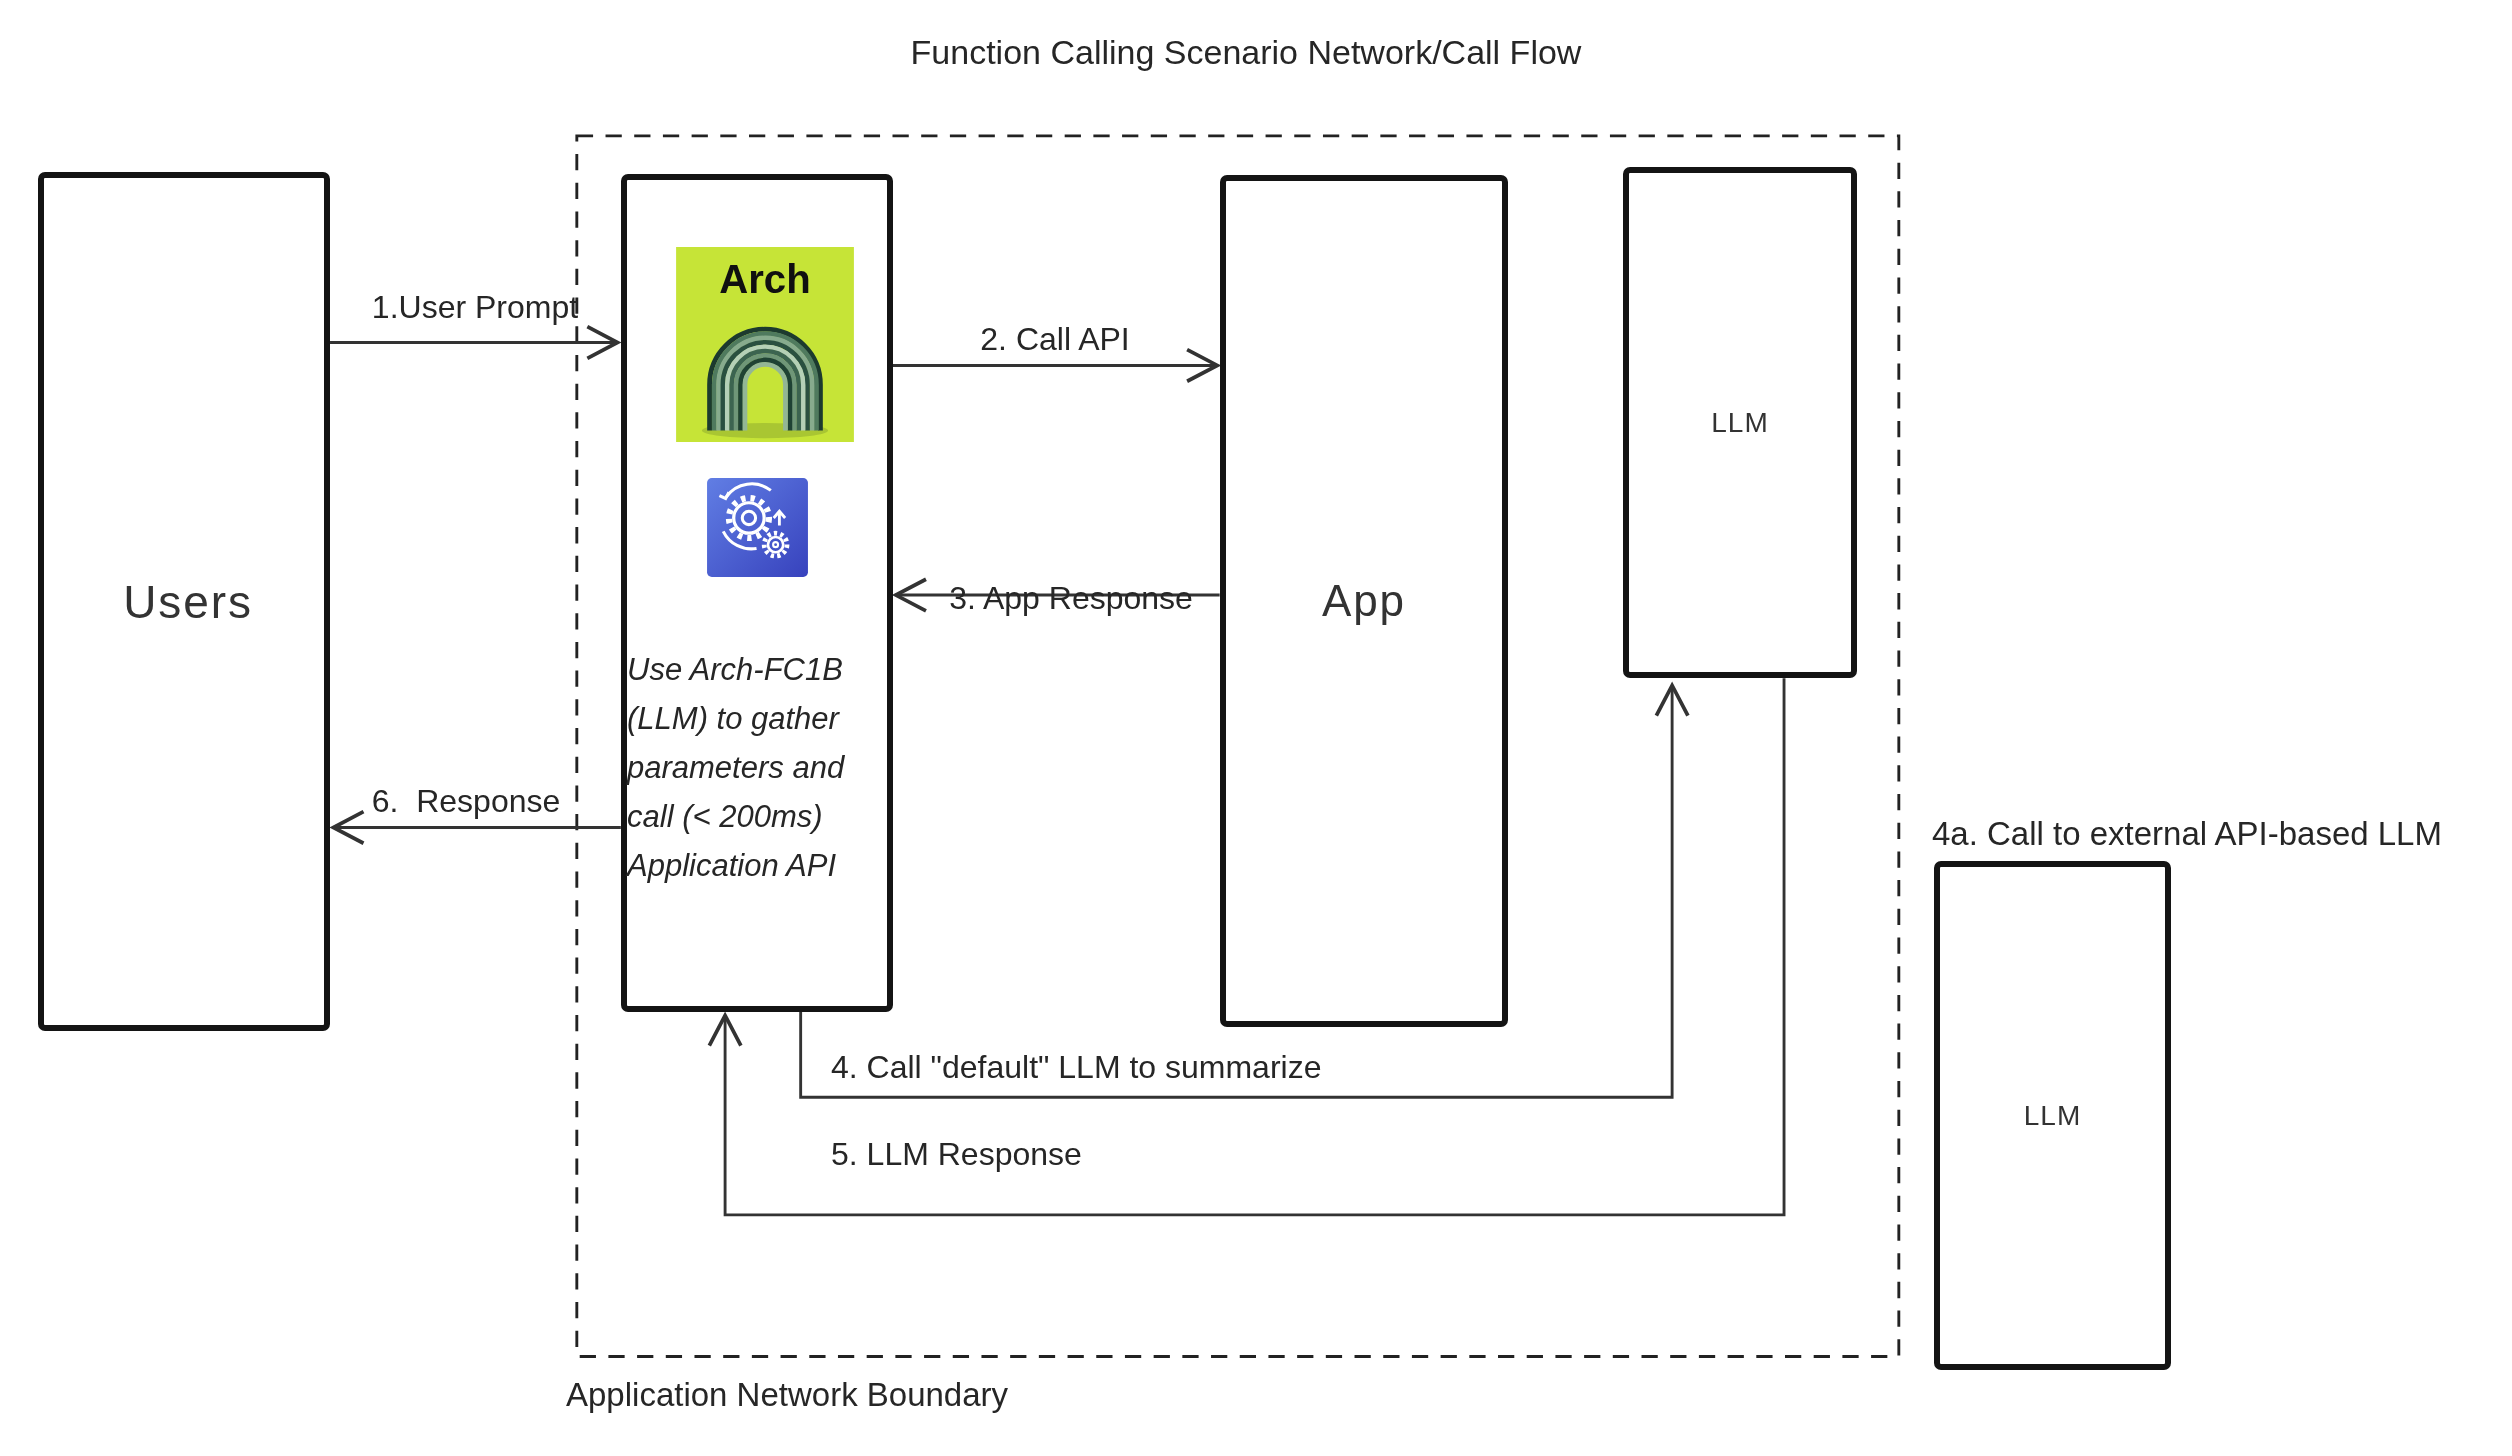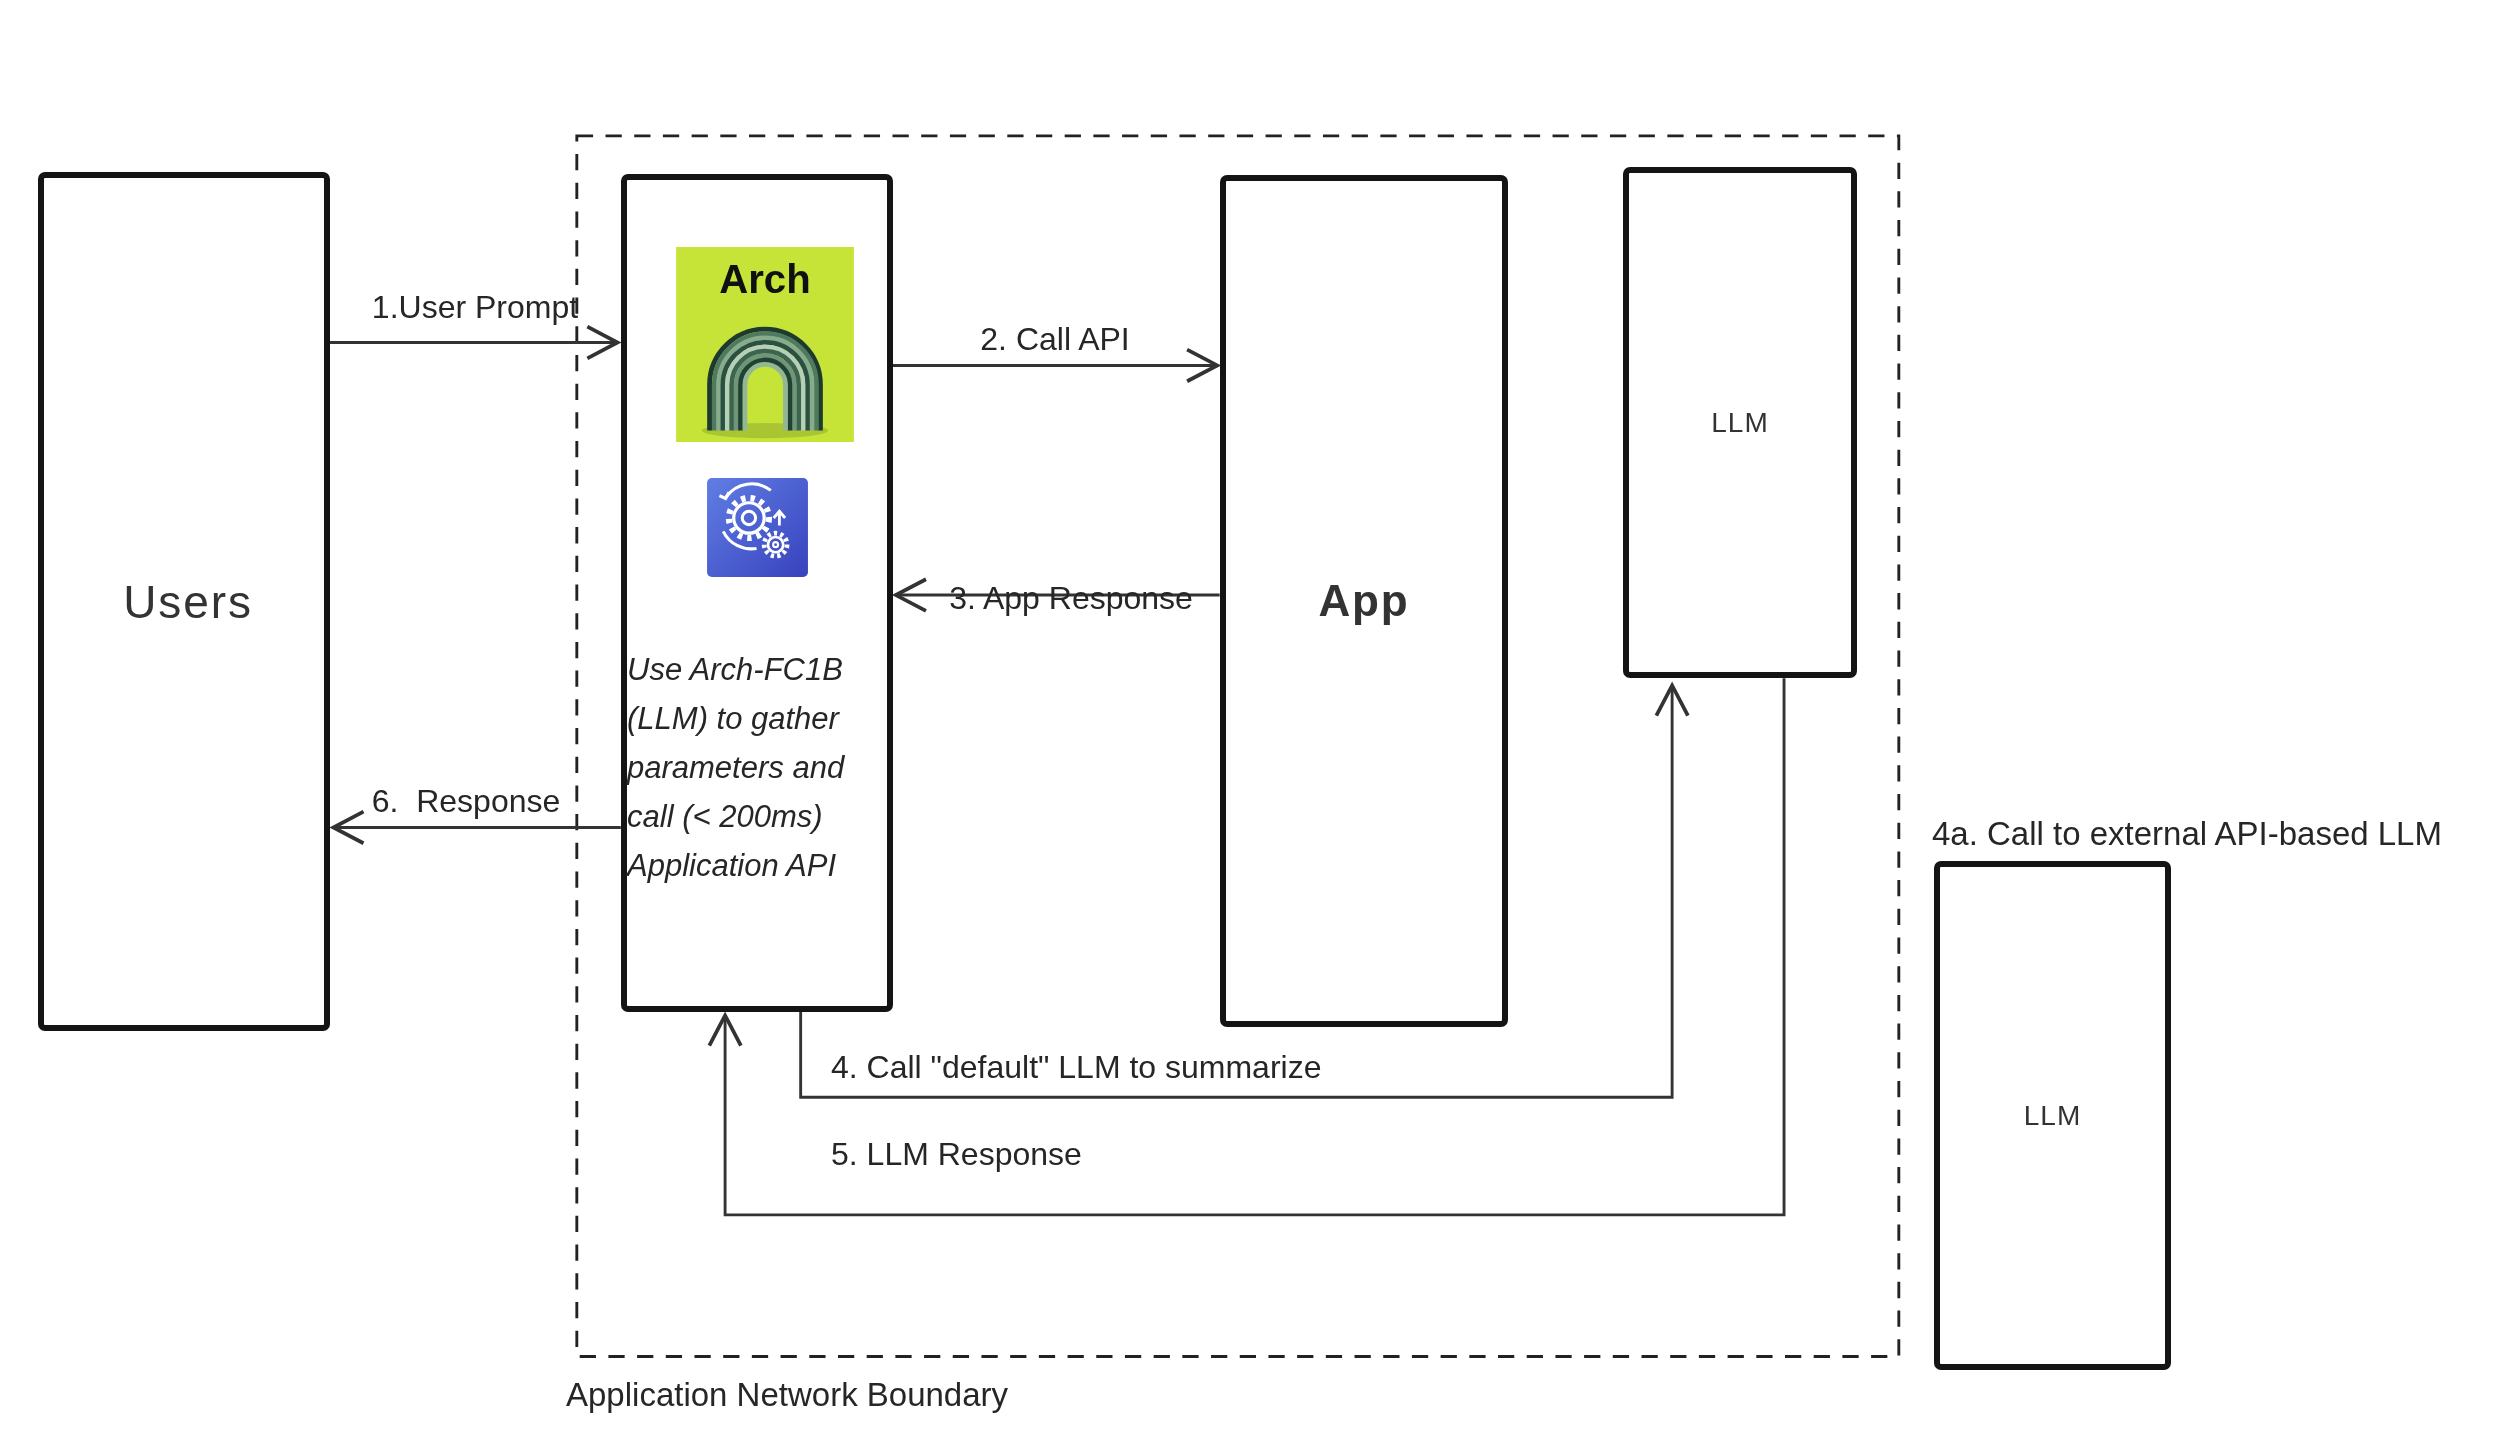--- a/index.html
+++ b/index.html
@@ -23,21 +23,21 @@
   .arrow-label.centered{transform:translateX(-50%);}
   .caption{position:absolute;z-index:3;font-size:33px;color:#262626;white-space:pre;}
   .arch-inner{position:absolute;left:0;top:0;width:100%;height:100%;}
   .arch-logo{position:absolute;left:49px;top:67px;}
   .gear-icon{position:absolute;left:80px;top:298px;}
   .arch-note{
     position:absolute;left:0;top:465px;width:100%;text-align:left;
     font-style:italic;font-size:31px;line-height:49px;color:#262626;
   }
   .users-label{font-size:46px;letter-spacing:1.9px;margin-left:8px;}
-  .app-label{font-size:44px;letter-spacing:1.9px;font-weight:bold;}
+  .app-label{font-size:44px;letter-spacing:1.9px;}
   .llm-label{font-size:28px;letter-spacing:1px;}
 </style>
 </head>
 <body>
 
 <div id="canvas">
 
   <svg id="wires" viewBox="0 0 2626 1522">
     <defs>
       <marker id="arrow" markerWidth="16" markerHeight="16" refX="13" refY="8" orient="auto" markerUnits="strokeWidth">
@@ -48,20 +48,21 @@
     <rect x="603" y="142" width="1382" height="1276" fill="none" stroke="#222222" stroke-width="3" stroke-dasharray="17 13"></rect>
 
     <path d="M345,358 L644,358" fill="none" stroke="#333333" stroke-width="3" marker-end="url(#arrow)"></path>
     <path d="M933,382 L1271,382" fill="none" stroke="#333333" stroke-width="3" marker-end="url(#arrow)"></path>
     <path d="M1275,622 L938,622" fill="none" stroke="#333333" stroke-width="3" marker-end="url(#arrow)"></path>
     <path d="M649,865 L350,865" fill="none" stroke="#333333" stroke-width="3" marker-end="url(#arrow)"></path>
     <path d="M837,1058 L837,1147 L1748,1147 L1748,718" fill="none" stroke="#333333" stroke-width="3" marker-end="url(#arrow)"></path>
     <path d="M1865,709 L1865,1270 L758,1270 L758,1063" fill="none" stroke="#333333" stroke-width="3" marker-end="url(#arrow)"></path>
   </svg>
 
+  <div class="diagram-title">Function Calling Scenario Network/Call Flow</div>
 
   <div class="node" style="left:38px;top:172px;width:292px;height:859px;">
     <span class="node-label users-label">Users</span>
   </div>
 
   <div class="node" style="left:621px;top:174px;width:272px;height:838px;">
     <div class="arch-inner">
 
       <svg class="arch-logo" width="178" height="195" viewBox="0 0 186 204">
         <rect x="0" y="0" width="186" height="204" fill="#c6e437"></rect>

